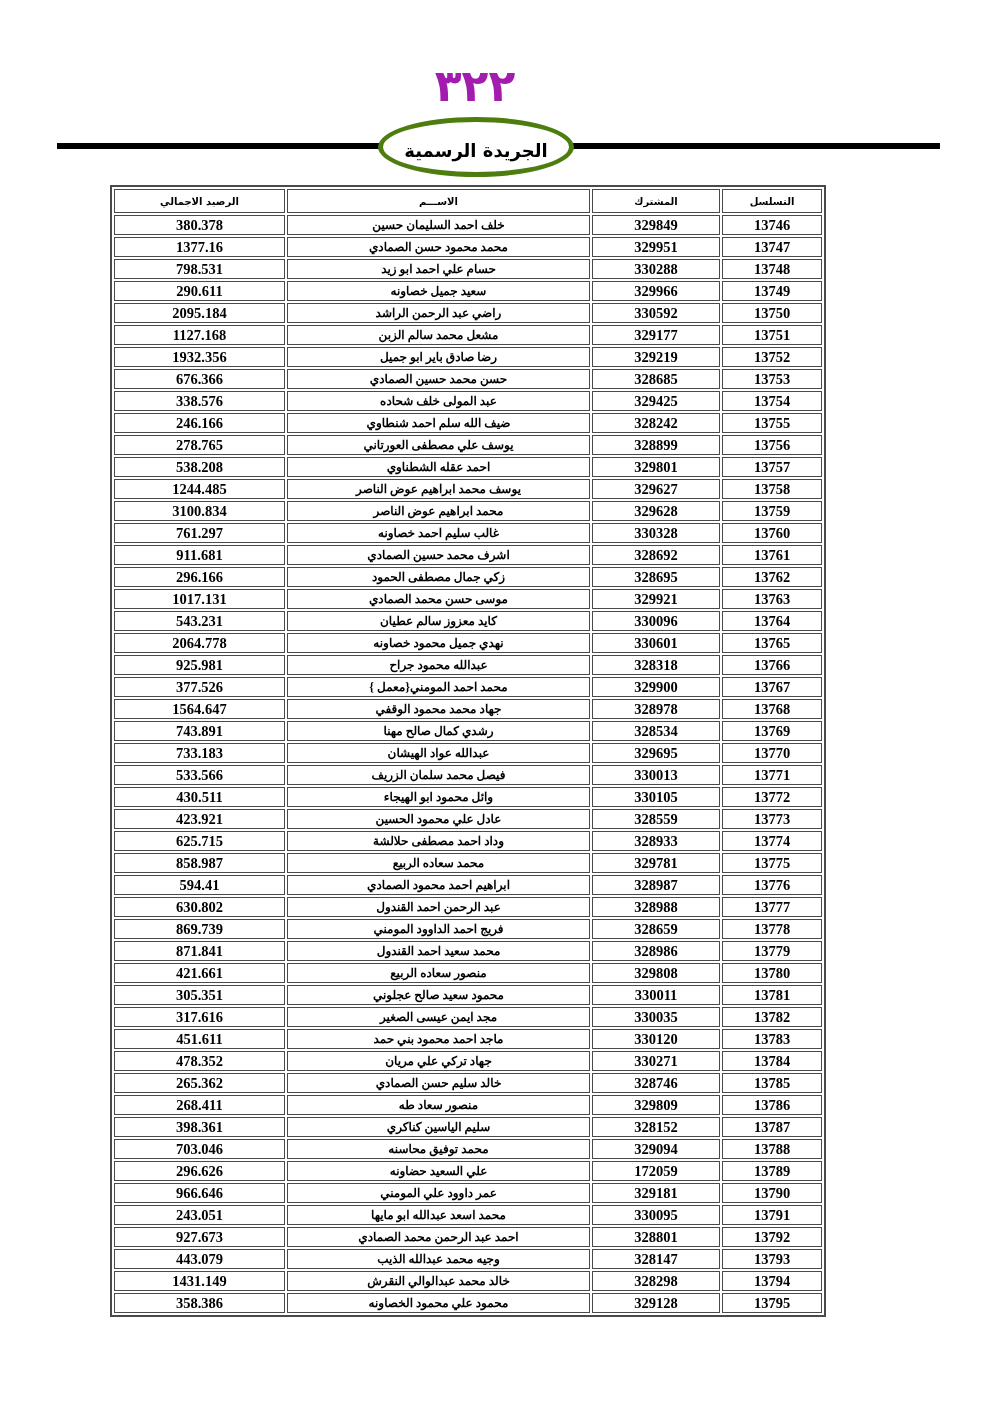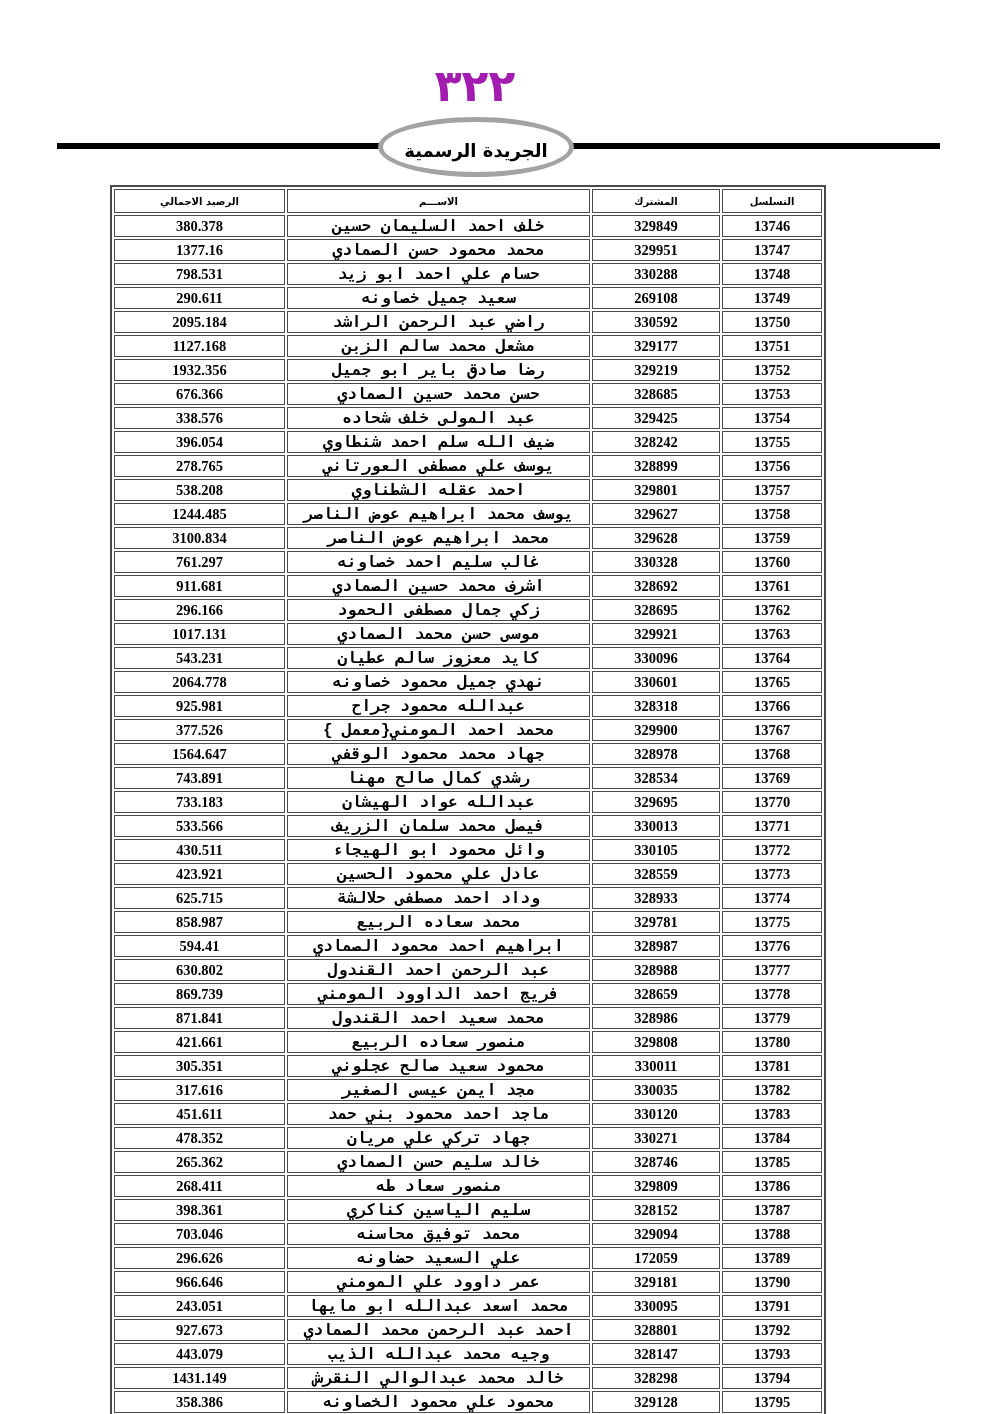--- a/index.html
+++ b/index.html
@@ -18,21 +18,21 @@
     font-weight:bold;font-size:44px;line-height:1.1;
     color:#a21caf;
   }
   .rule{
     position:absolute;top:143px;left:57px;width:883px;height:6px;
     background:#000;z-index:1;
   }
   .banner-ellipse{
     position:absolute;top:117px;left:378px;
     width:186px;height:50px;
-    background:#fff;border:5px solid #a3a3a3;border-radius:50%;
+    background:#fff;border:5px solid #4d7c0f;border-radius:50%;
     z-index:2;
     display:flex;align-items:center;justify-content:center;
   }
   .banner-ellipse span{
     direction:rtl;
     font-weight:bold;font-size:18px;color:#000;
     padding-top:7px;
     white-space:nowrap;
   }
   
@@ -57,22 +57,22 @@
     height:22px;
     font-family:"DejaVu Sans",sans-serif;
     font-size:10px;
   }
   table.data-table td{height:18px;}
   td.num{
     font-family:"Liberation Serif","DejaVu Serif",serif;
     font-size:14.5px;
   }
   td.name{
-    font-family:Liberation Mono, monospace;
-    font-size:16px;
+    font-family:Liberation Serif, serif;
+    font-size:12px;
   }
 </style>
 </head>
 <body>
 
 <div class="page">
 
   <div class="page-number">٣٢٢</div>
 
   <div class="rule"></div>
@@ -110,21 +110,21 @@
           <td class="num">1377.16</td>
         </tr>
         <tr>
           <td class="num">13748</td>
           <td class="num">330288</td>
           <td class="name">حسام علي احمد ابو زيد</td>
           <td class="num">798.531</td>
         </tr>
         <tr>
           <td class="num">13749</td>
-          <td class="num">269108</td>
+          <td class="num">329966</td>
           <td class="name">سعيد جميل خصاونه</td>
           <td class="num">290.611</td>
         </tr>
         <tr>
           <td class="num">13750</td>
           <td class="num">330592</td>
           <td class="name">راضي عبد الرحمن الراشد</td>
           <td class="num">2095.184</td>
         </tr>
         <tr>
@@ -148,21 +148,21 @@
         <tr>
           <td class="num">13754</td>
           <td class="num">329425</td>
           <td class="name">عبد المولى خلف شحاده</td>
           <td class="num">338.576</td>
         </tr>
         <tr>
           <td class="num">13755</td>
           <td class="num">328242</td>
           <td class="name">ضيف الله سلم احمد شنطاوي</td>
-          <td class="num">396.054</td>
+          <td class="num">246.166</td>
         </tr>
         <tr>
           <td class="num">13756</td>
           <td class="num">328899</td>
           <td class="name">يوسف علي مصطفى العورتاني</td>
           <td class="num">278.765</td>
         </tr>
         <tr>
           <td class="num">13757</td>
           <td class="num">329801</td>

